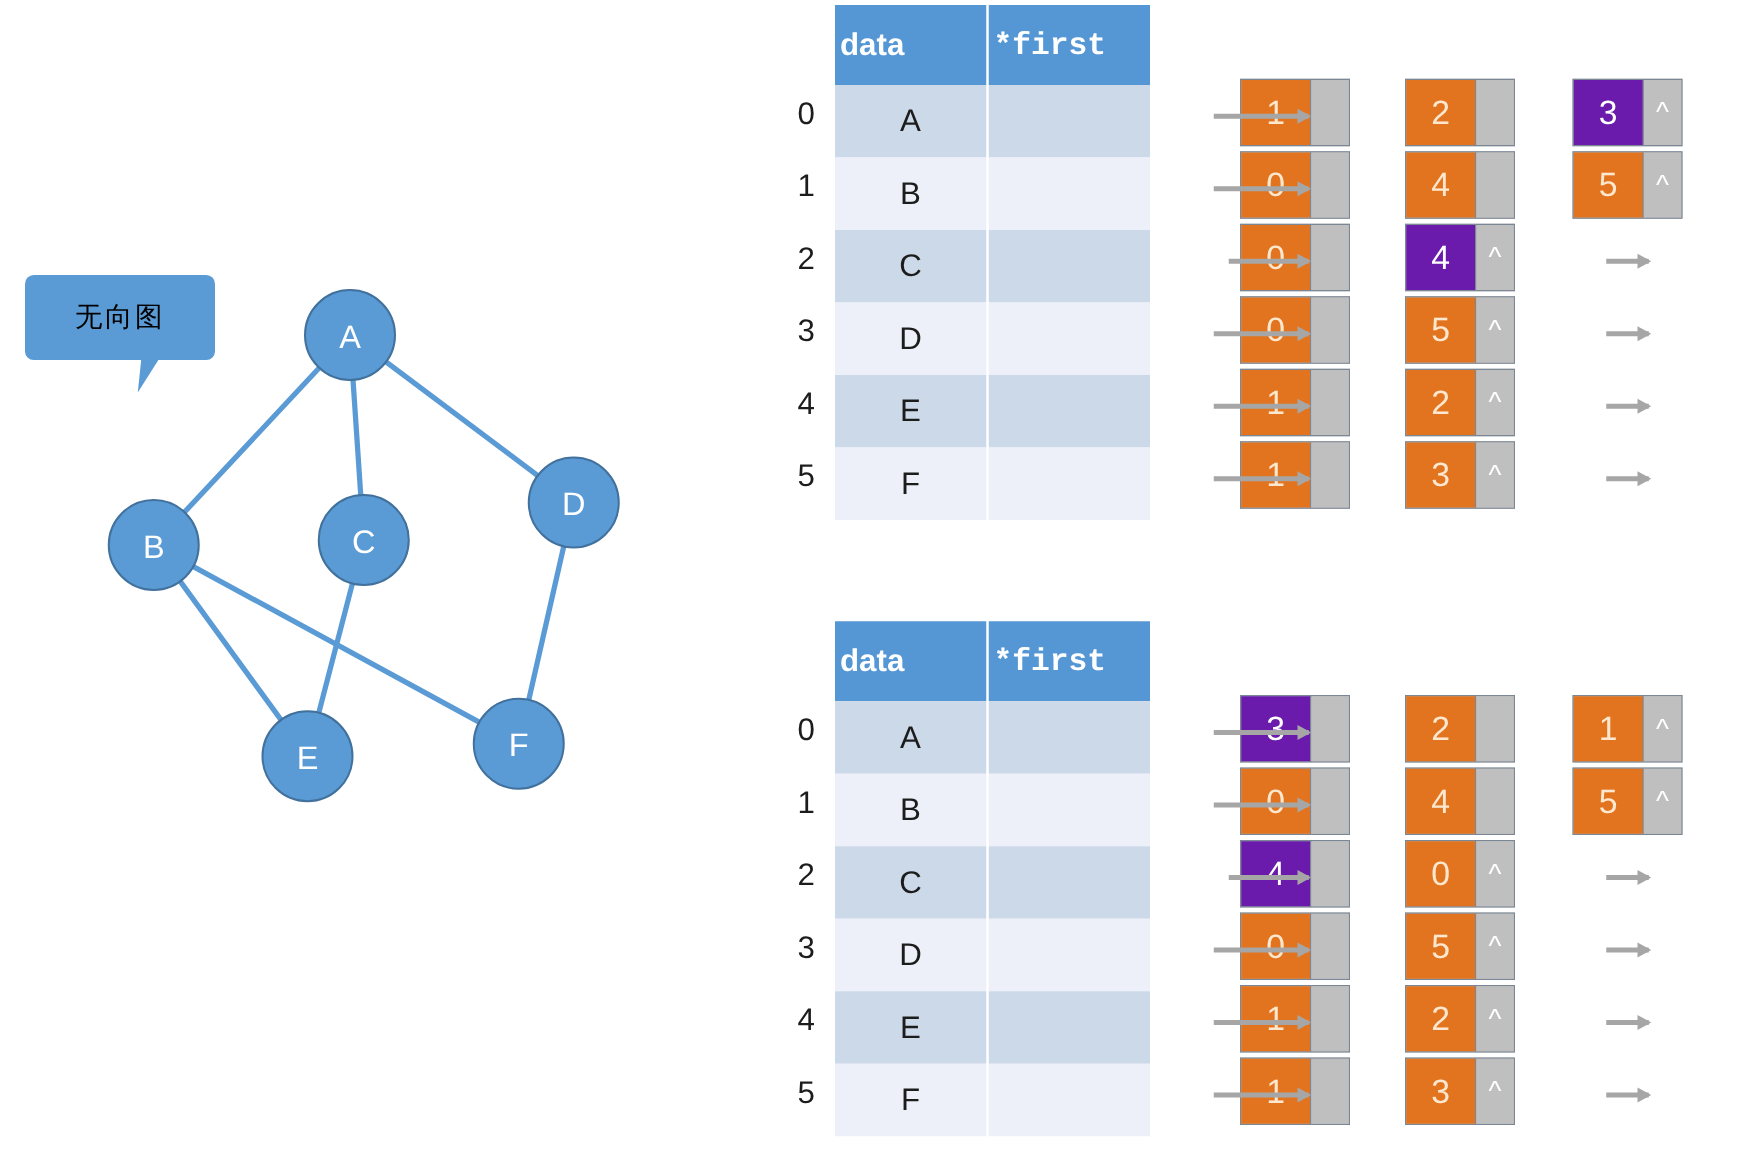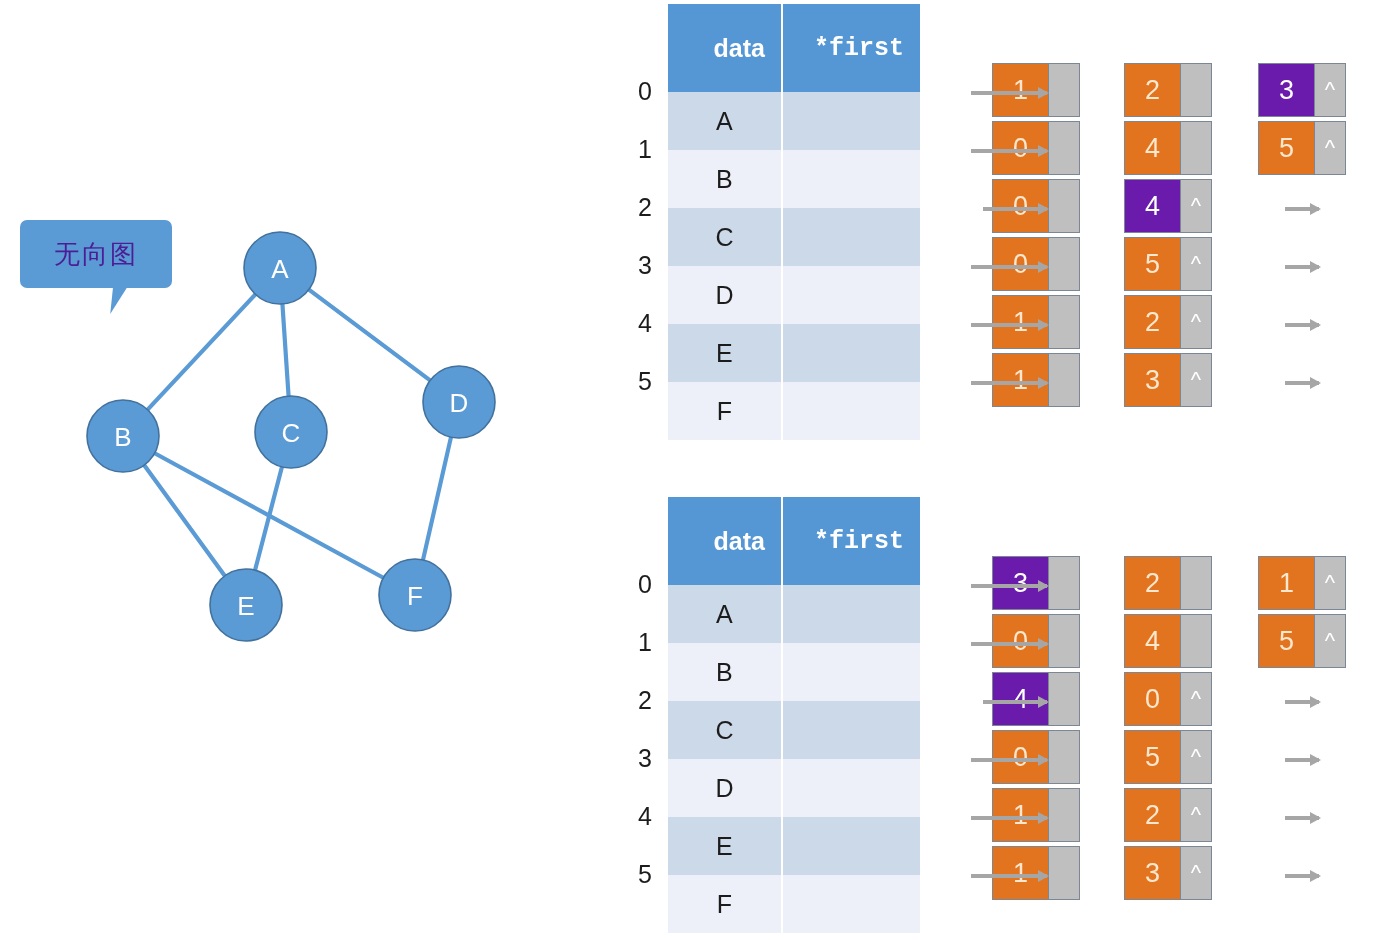--- a/index.html
+++ b/index.html
@@ -53,22 +53,22 @@
     left: 0; top: 0;
     width: 152px; height: 68px;
     background: #5b9bd5;
     border-radius: 7px;
     box-sizing: border-box;
     display: flex;
     align-items: center;
     justify-content: center;
   }
   #callout .bubble-text {
-    color: #4c1d95;
-    font-size: 26px;
+    color: #000000;
+    font-size: 22px;
     letter-spacing: 2px;
     font-family: "DejaVu Sans", "Liberation Sans", sans-serif;
     white-space: nowrap;
   }
   #callout .bubble-tail {
     position: absolute;
     left: 92px; top: 60px;
     width: 0; height: 0;
     border-left: 18px solid #5b9bd5;
     border-bottom: 34px solid transparent;
@@ -105,22 +105,22 @@
     left: 42px; top: 0;
     border-collapse: separate;
     border-spacing: 2px 0;
   }
   .tbl th {
     background: #5596d4;
     color: #ffffff;
     font-size: 25px;
     font-weight: bold;
     height: 56px;
-    padding: 16px;
-    text-align: right;
+    padding: 4px;
+    text-align: left;
   }
   .tbl th.col-data  { width: 122px; }
   .tbl th.col-first { width: 126px; font-family: Liberation Mono, monospace; }
   .tbl td {
     height: 58px;
     padding: 0;
     text-align: center;
     font-size: 25px;
     color: #1c1c1c;
   }

